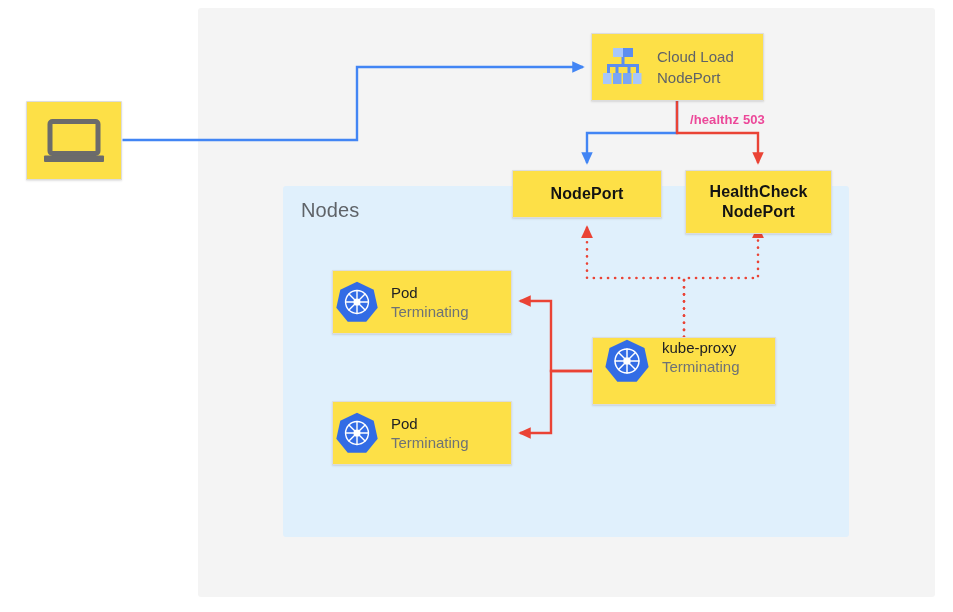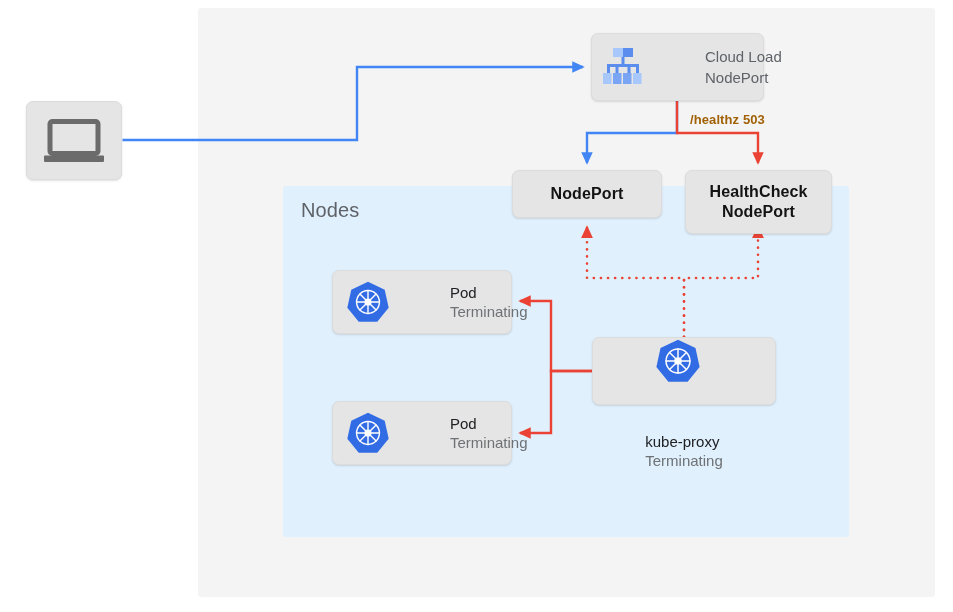--- a/index.html
+++ b/index.html
@@ -45,26 +45,25 @@
     top: 199px;
     font-size: 20px;
     color: #5f6368;
     letter-spacing: 0.1px;
     white-space: nowrap;
   }
 
   
   .card {
     position: absolute;
-    background: #e5e5e5;
+    background: #fde047;
     border: 1px solid #dcdcdc;
-    border-radius: 7px;
+    border-radius: 1px;
     box-sizing: border-box;
     box-shadow: 0 1px 2px rgba(60,64,67,0.16);
-    gap: 48px;
   }
 
   
   .client-box {
     left: 26px;
     top: 101px;
     width: 96px;
     height: 79px;
     display: flex;
     align-items: center;
@@ -119,34 +118,34 @@
     letter-spacing: 0.1px;
   }
 
   
   .pod-box {
     left: 332px;
     width: 180px;
     height: 64px;
     display: flex;
     align-items: center;
-    padding-left: 13px;
+    padding-left: 2px;
     box-sizing: border-box;
   }
   .pod-box-1 { top: 270px; }
   .pod-box-2 { top: 401px; }
   .kproxy-box {
     left: 592px;
     top: 337px;
     width: 184px;
     height: 68px;
     display: flex;
-    align-items: center;
+    align-items: flex-start;
+    padding-left: 11px;
     box-sizing: border-box;
-    flex-direction: column;
   }
   .k8s-icon { flex: 0 0 auto; margin-right: 12px; display:block; }
   .node-text { white-space: nowrap; }
   .node-title {
     font-size: 15px;
     line-height: 19px;
     color: #202124;
   }
   .node-sub {
     font-size: 15px;
@@ -154,21 +153,21 @@
     color: #6e7276;
   }
 
   
   .healthz-label {
     position: absolute;
     left: 690px;
     top: 112px;
     font-size: 13px;
     font-weight: bold;
-    color: #a16207;
+    color: #ec4899;
     white-space: nowrap;
     letter-spacing: 0.1px;
   }
 
   
   .wires {
     position: absolute;
     left: 0;
     top: 0;
     width: 953px;

